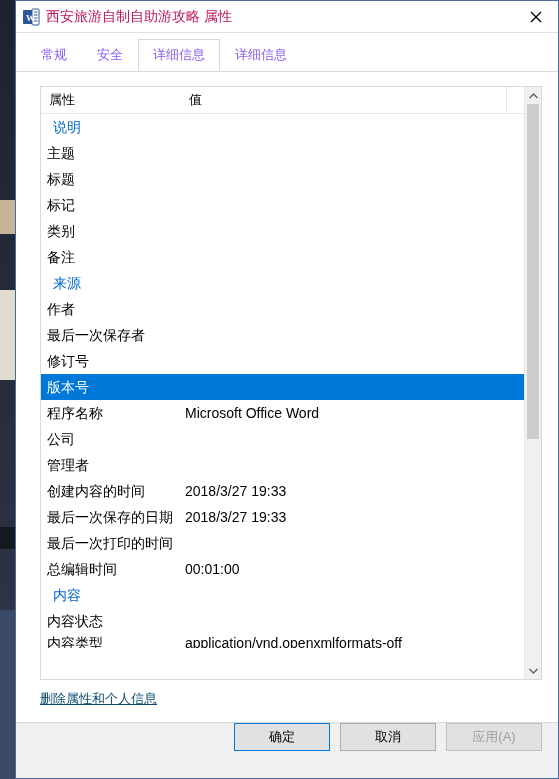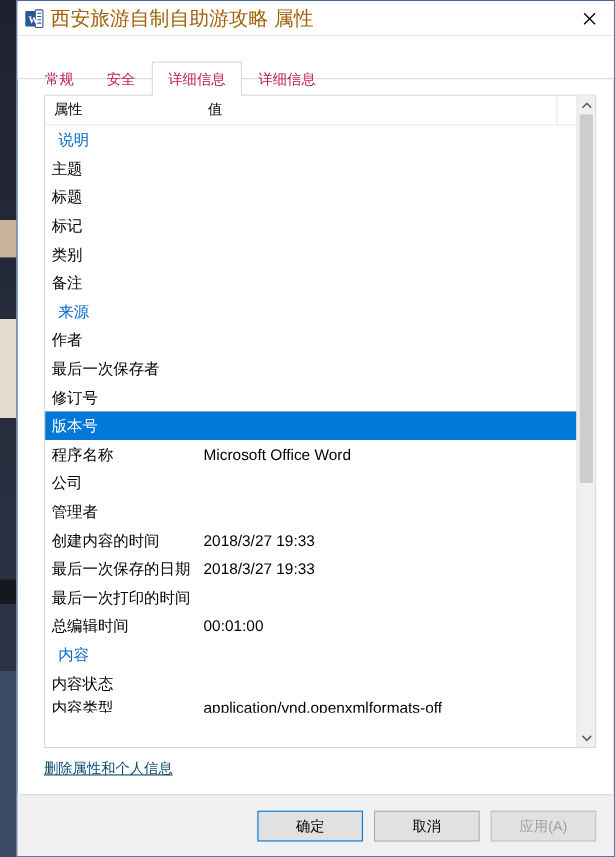--- a/index.html
+++ b/index.html
@@ -1,23 +1,23 @@
 <!DOCTYPE html>
 <html><head>
 <meta charset="utf-8">
 <style>
   * { box-sizing: border-box; margin: 0; padding: 0; }
   html, body { width: 559px; height: 779px; font-family: "Microsoft YaHei", "Segoe UI", Tahoma, sans-serif; font-size: 13px; background: #2a2a3a; overflow: hidden; }
   .window { position: absolute; left: 15px; top: 0; width: 544px; height: 779px; background: #ffffff; border: 1px solid #4a6a9a; display: flex; flex-direction: column; }
   .title-bar { height: 32px; background: #ffffff; display: flex; align-items: center; padding: 0 0 0 6px; border-bottom: 1px solid #e0e0e0; }
   .title-icon { width: 18px; height: 18px; display:flex; align-items:center; justify-content:center; margin-right: 6px; }
-  .title-text { flex: 1; font-size: 18px; color: #a16207; }
+  .title-text { flex: 1; font-size: 14px; color: #be185d; }
   .close-btn { width: 45px; height: 31px; display: flex; align-items:center; justify-content:center; cursor: pointer; }
   .tab-strip { display: flex; padding: 6px 10px 0 10px; border-bottom: 1px solid #d9d9d9; background:#ffffff; }
-  .tab { padding: 6px 14px 6px 14px; font-size: 13px; color:#be185d; cursor: pointer; border: 1px solid transparent; border-bottom: none; position: relative; top:17px; }
+  .tab { padding: 6px 14px 6px 14px; font-size: 13px; color:#8b5cf6; cursor: pointer; border: 1px solid transparent; border-bottom: none; position: relative; top:0; }
   .tab.active { background:#ffffff; border-color:#d9d9d9; border-bottom:1px solid #fff; }
   .content-area { flex:1; padding: 14px 16px 10px 24px; display:flex; flex-direction:column; min-height:0; }
   .details-wrap { flex:1; display:flex; border:1px solid #d9d9d9; min-height:0; }
   .details-table { flex:1; overflow: hidden; position:relative; }
   .table-header { display:flex; border-bottom:1px solid #e8e8e8; font-size:13px; }
   .th { padding:4px 8px; }
   .th.prop { width: 140px; }
   .th.val { flex:1; }
   .th.end { width: 18px; border-left:1px solid #e8e8e8;}
   .rows { }
@@ -27,21 +27,21 @@
   .row.group .c1 { color:#0066cc; padding-left:8px; }
   .row.selected { background:#0078d7; color:#ffffff; }
   .row.cut { overflow:hidden; height:14px; line-height:14px; align-items:flex-start;}
   .row.cut .c1, .row.cut .c2 { align-self:flex-start; }
   .scrollbar { width: 17px; background:#f0f0f0; display:flex; flex-direction:column; border-left:1px solid #e8e8e8;}
   .sb-btn { height:17px; display:flex; align-items:center; justify-content:center; color:#606060; cursor:pointer;}
   .sb-track { flex:1; position:relative; }
   .sb-thumb { position:absolute; left:2px; right:2px; top:0; height:60%; background:#cdcdcd; }
   .link-row { padding:10px 0 4px 0; }
   .link-row a { color:#0c4a6e; text-decoration:underline; cursor:pointer; font-size:13px;}
-  .button-bar { height:56px; border-top:1px solid #d9d9d9; display:flex; align-items:center; justify-content:flex-end; padding: 0 16px; gap:10px; background:#f0f0f0;}
+  .button-bar { height:56px; border-top:1px solid #d9d9d9; display:flex; justify-content:flex-end; padding: 0 16px; gap:10px; background:#f0f0f0;}
   .btn { width: 96px; height: 28px; border:1px solid #adadad; background:#e1e1e1; font-size:13px; cursor:pointer; display:flex; align-items:center; justify-content:center; }
   .btn.default { border-color:#0078d7; }
   .btn.disabled { color:#a0a0a0; border-color:#c0c0c0; cursor:default;}
   .left-sliver { position:absolute; left:0; top:0; width:15px; height:779px; background: linear-gradient(#1e2230,#30384a); }
   .left-sliver .s1 { position:absolute; left:0; top:200px; width:15px; height:34px; background:#c8b49a; }
   .left-sliver .s2 { position:absolute; left:0; top:290px; width:15px; height:90px; background:#e2dccf; }
   .left-sliver .s3 { position:absolute; left:0; top:527px; width:15px; height:22px; background:#141820; }
   .left-sliver .s4 { position:absolute; left:0; top:610px; width:15px; height:169px; background:#3a4a66; }
 </style>
 </head>

